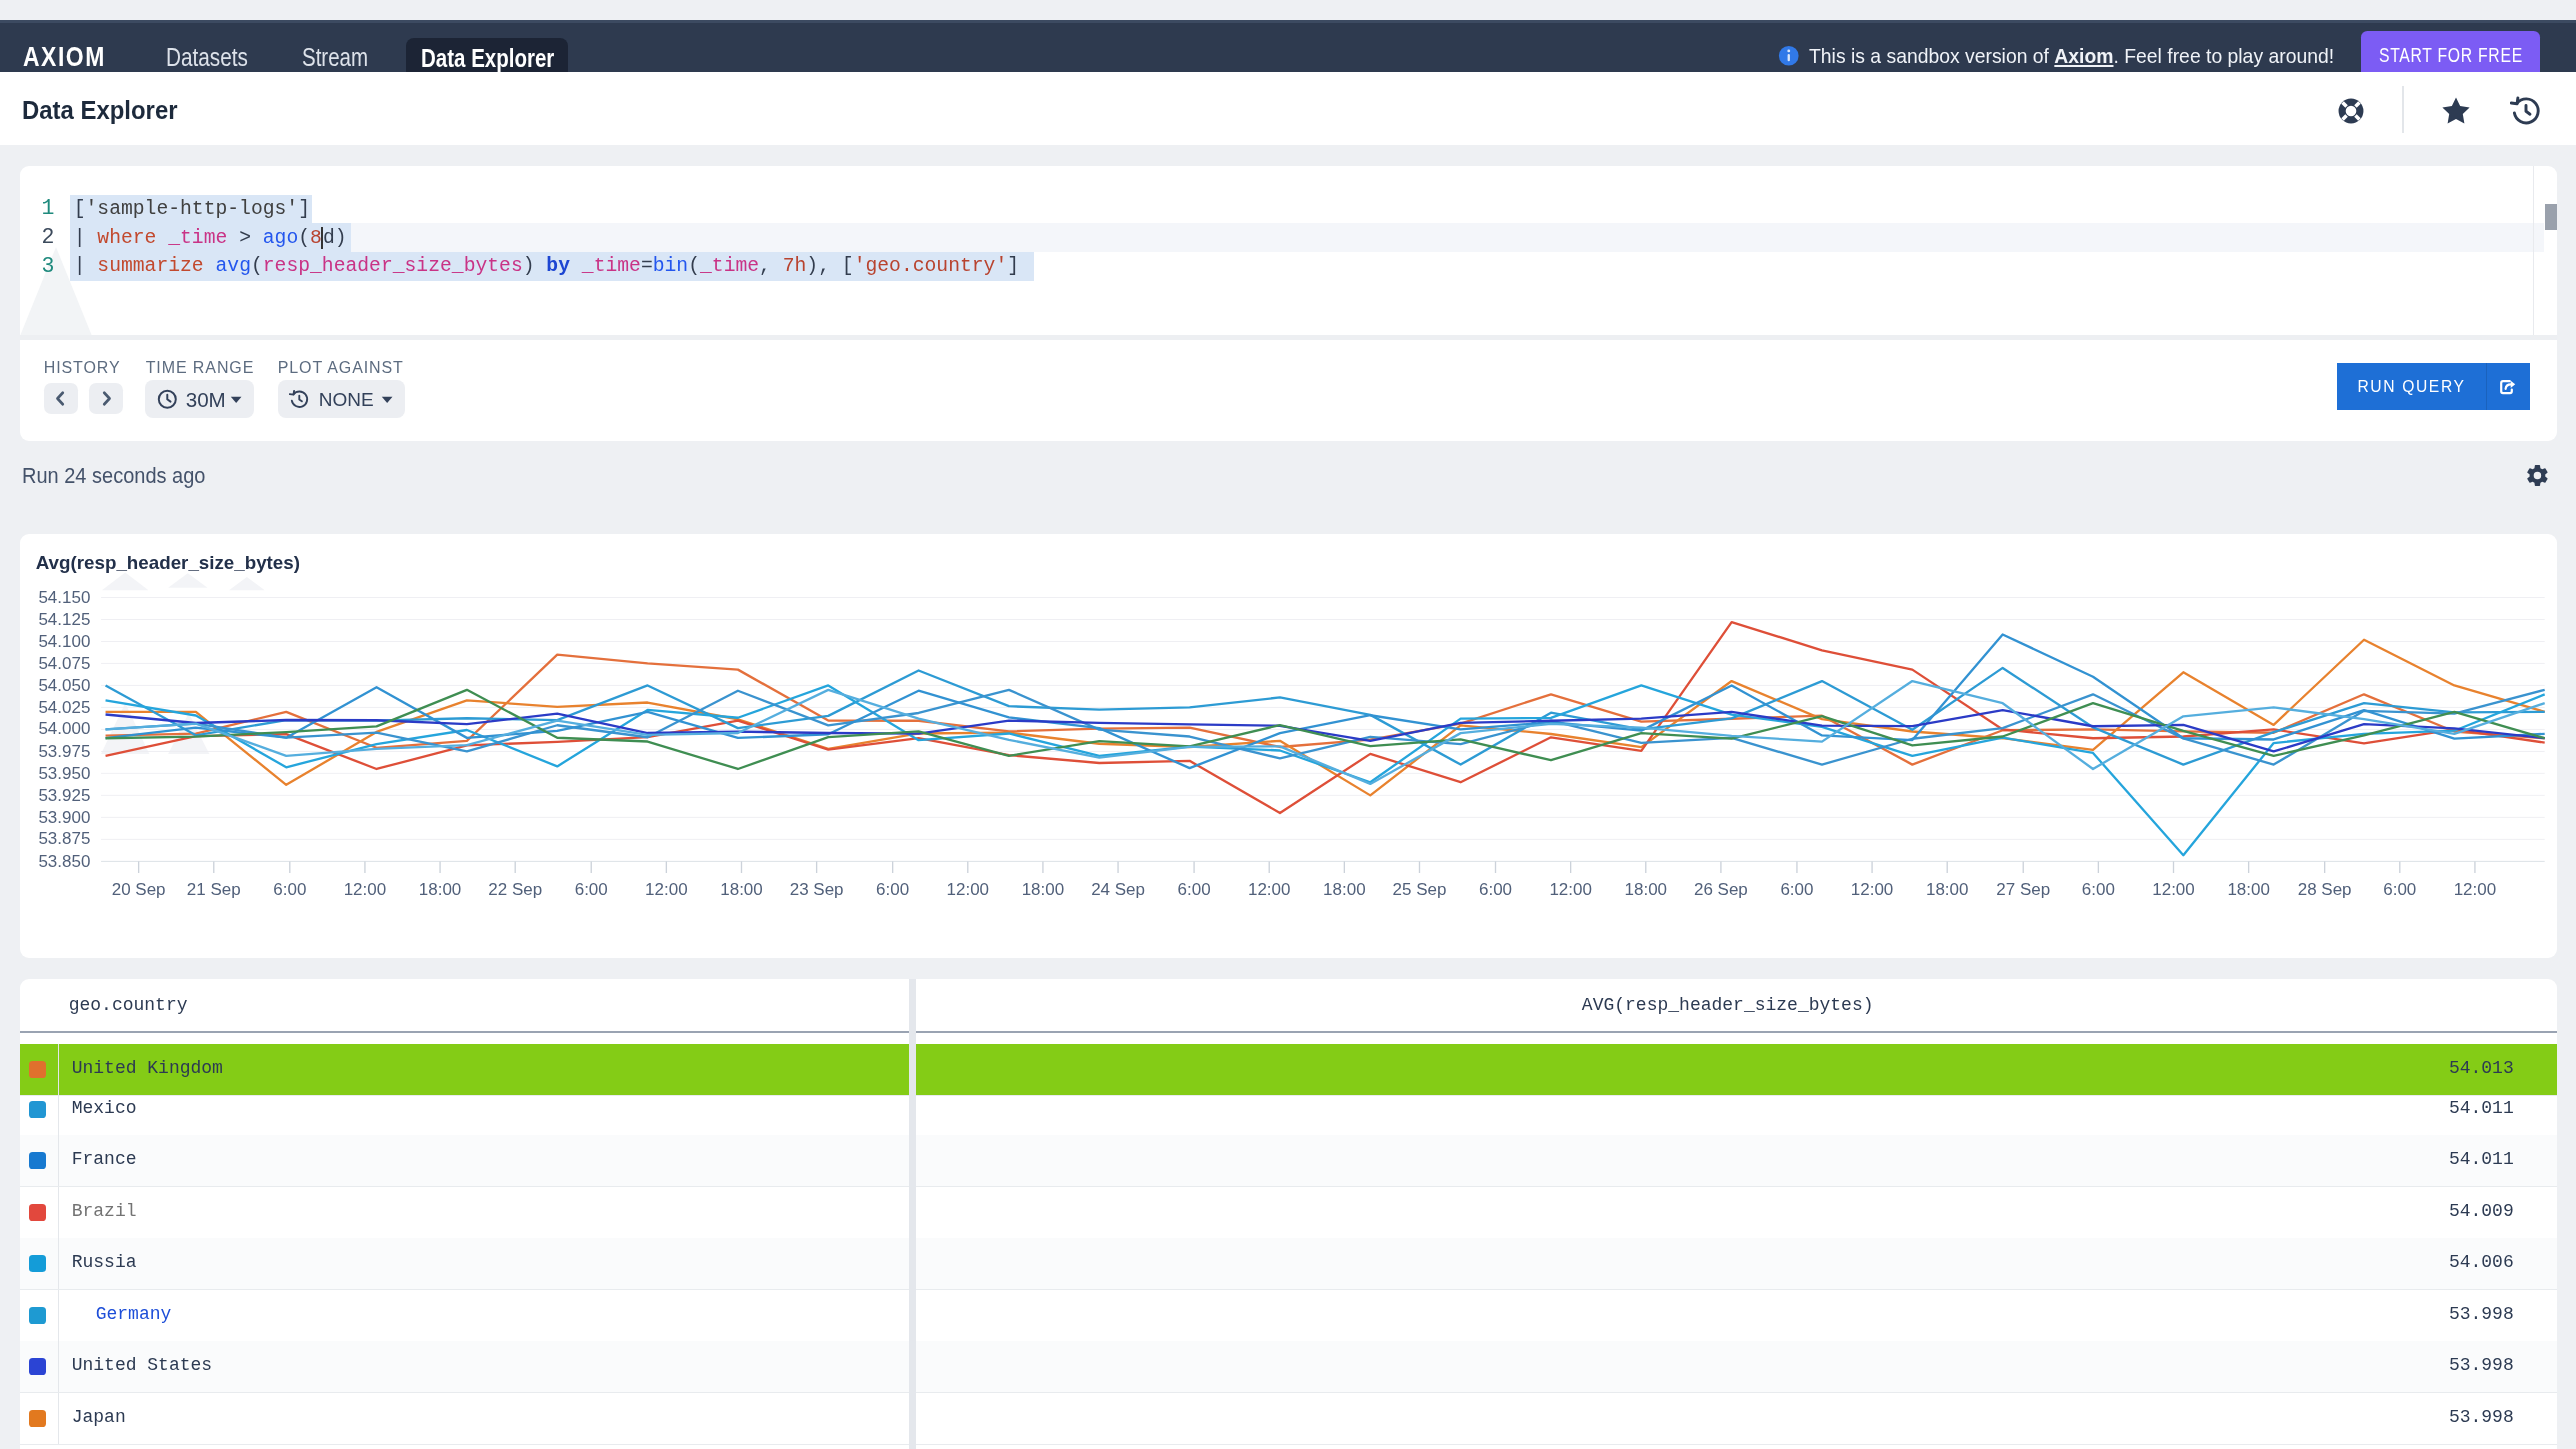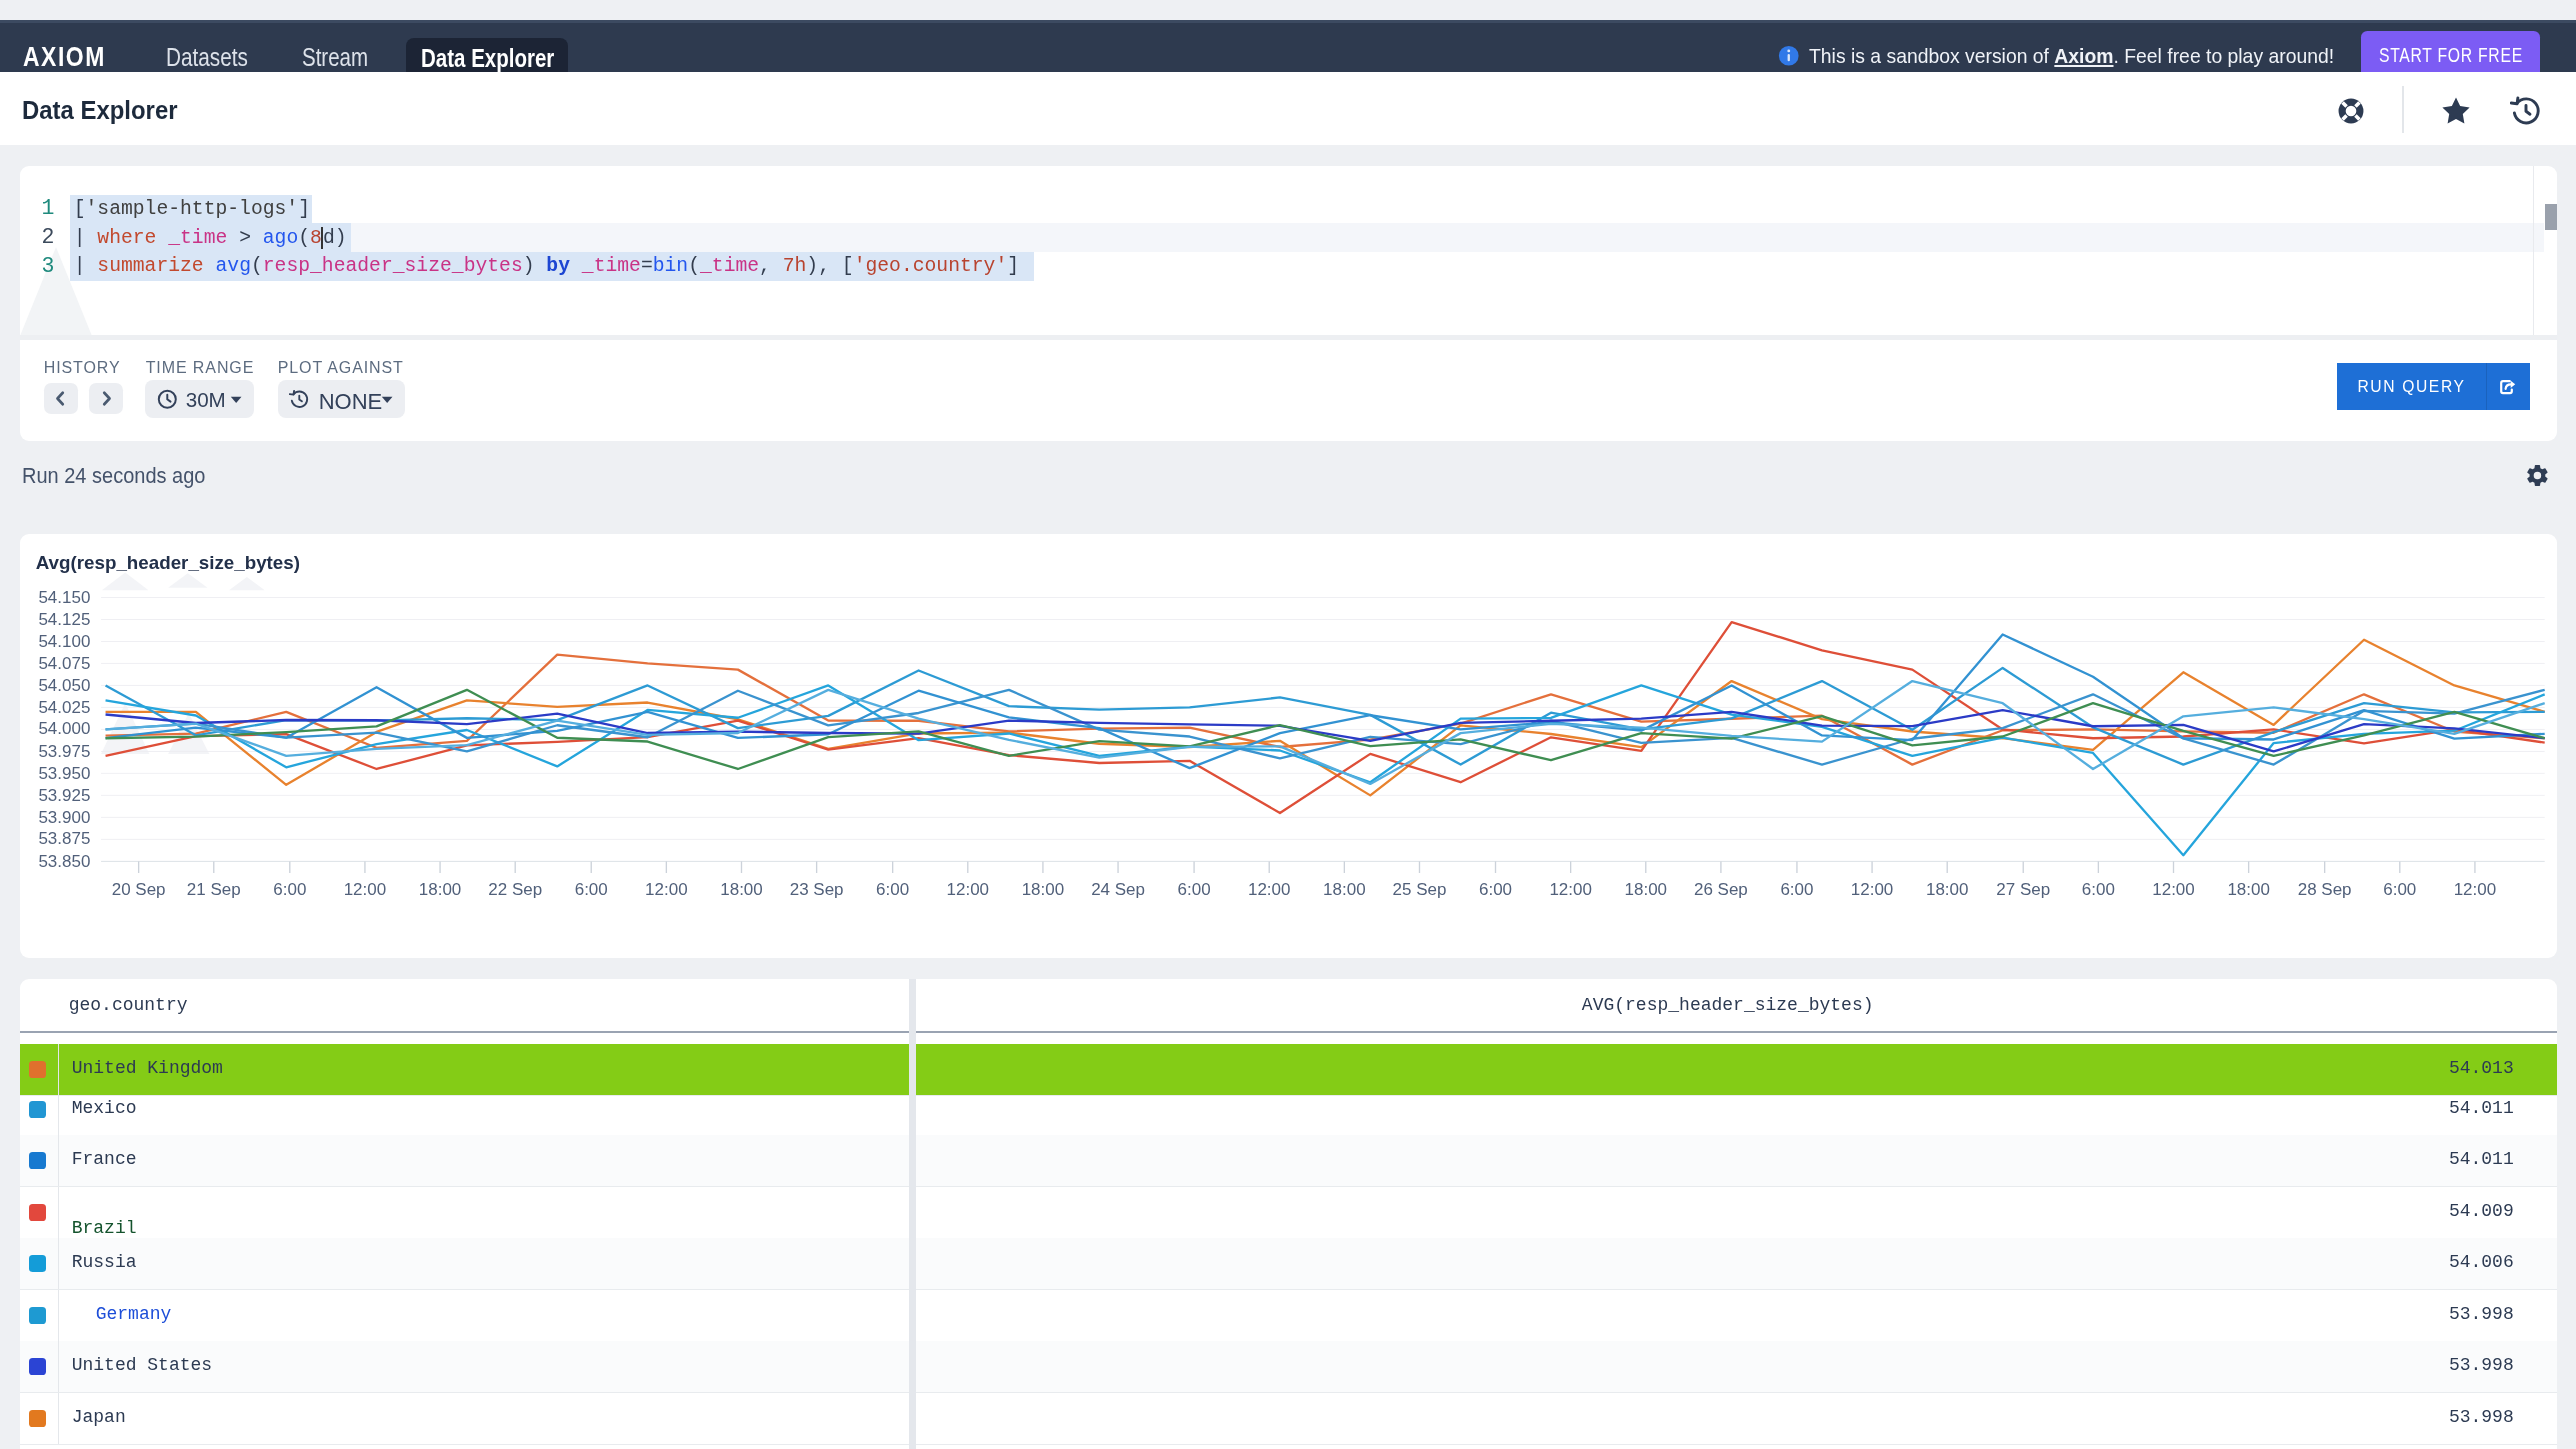--- a/index.html
+++ b/index.html
@@ -84,21 +84,21 @@
     <svg style="position:absolute;right:10.7px;top:15px;" width="14.3" height="10.7" viewBox="0 0 16 12">
         <path d="M2 2 l6 7 6-7z" fill="#33415a"></path>
       </svg>
   </div>
   <div class="abs" style="left:258px;top:214px;width:127px;height:38px;background:#eceef2;border-radius:8px;">
     <svg style="position:absolute;left:11.6px;top:9px;" width="20.6" height="20.6" viewBox="0 0 24 24" fill="none" stroke="#33415a" stroke-width="2.2" stroke-linecap="round" stroke-linejoin="round">
         <path d="M5.2 6.2 A 9 9 0 1 1 3.3 13.5"></path>
         <path d="M5.6 2.2 v4.4 h-4.4" transform="rotate(8 5.6 4.4)"></path>
         <path d="M12 7.8 V 12.2 l3 2.2"></path>
       </svg>
-    <div style="position:absolute;left:41px;top:9px;font-size:22px;font-weight:500;color:#33415a;">NONE</div>
+    <div style="position:absolute;left:41px;top:9px;font-size:19px;font-weight:500;color:#33415a;">NONE</div>
     <svg style="position:absolute;right:10.7px;top:15px;" width="14.3" height="10.7" viewBox="0 0 16 12">
         <path d="M2 2 l6 7 6-7z" fill="#33415a"></path>
       </svg>
   </div>
   <div class="abs" style="left:2317px;top:197px;width:193px;height:47px;background:#1e6fd6;border-radius:0;">
     <div class="abs" style="left:0;width:149px;text-align:center;line-height:47px;font-size:17.4px;letter-spacing:1.8px;color:#fff;transform:scaleX(0.9);transform-origin:50% 50%;white-space:nowrap;">RUN QUERY</div>
     <div class="abs" style="left:149px;top:0;width:1.8px;height:47px;background:#1a62bd;"></div>
     <svg class="abs" style="left:158px;top:11.6px;" width="24" height="24" viewBox="0 0 24 24" fill="none" stroke="#fff" stroke-width="2.2" stroke-linecap="round" stroke-linejoin="round">
         <path d="M14.8 6.2 H8 Q6.2 6.2 6.2 8 V16.3 Q6.2 18.1 8 18.1 H15 Q16.8 18.1 16.8 16.3 V14.6"></path>
         <path d="M10.6 13.8 C10.9 10.6 13 9.3 16 9.3"></path>
@@ -246,21 +246,21 @@
     </div>
       <div style="position:absolute;left:0;right:0;top:156px;height:52px;background:#fafbfc;border-bottom:0.9px solid #e8ebee;">
       <div style="position:absolute;left:9.8px;top:17px;width:17px;height:17px;border-radius:3.6px;background:#1779d0;"></div>
       <div style="position:absolute;left:38px;top:0;bottom:0;width:0.9px;background:#e4e7eb;"></div>
       <div style="position:absolute;left:52px;top:14.3px;font:18px 'Liberation Mono',monospace;color:#2c3a52;">France</div>
       <div style="position:absolute;right:43px;top:14.3px;font:18px 'Liberation Mono',monospace;color:#2c3a52;">54.011</div>
     </div>
       <div style="position:absolute;left:0;right:0;top:208px;height:52px;border-bottom:0.9px solid #e8ebee;">
       <div style="position:absolute;left:9.8px;top:17px;width:17px;height:17px;border-radius:3.6px;background:#e2483d;"></div>
       <div style="position:absolute;left:38px;top:0;bottom:0;width:0.9px;background:#e4e7eb;"></div>
-      <div style="position:absolute;left:52px;top:14.3px;font:18px 'Liberation Mono',monospace;color:#14532d;margin-top:17px;">Brazil</div>
+      <div style="position:absolute;left:52px;top:14.3px;font:18px 'Liberation Mono',monospace;color:#737373;">Brazil</div>
       <div style="position:absolute;right:43px;top:14.3px;font:18px 'Liberation Mono',monospace;color:#2c3a52;">54.009</div>
     </div>
       <div style="position:absolute;left:0;right:0;top:259px;height:52px;background:#fafbfc;border-bottom:0.9px solid #e8ebee;">
       <div style="position:absolute;left:9.8px;top:17px;width:17px;height:17px;border-radius:3.6px;background:#149cd8;"></div>
       <div style="position:absolute;left:38px;top:0;bottom:0;width:0.9px;background:#e4e7eb;"></div>
       <div style="position:absolute;left:52px;top:14.3px;font:18px 'Liberation Mono',monospace;color:#2c3a52;text-align:center;">Russia</div>
       <div style="position:absolute;right:43px;top:14.3px;font:18px 'Liberation Mono',monospace;color:#2c3a52;">54.006</div>
     </div>
       <div style="position:absolute;left:0;right:0;top:311px;height:52px;border-bottom:0.9px solid #e8ebee;">
       <div style="position:absolute;left:9.8px;top:17px;width:17px;height:17px;border-radius:3.6px;background:#1e9ad2;"></div>

